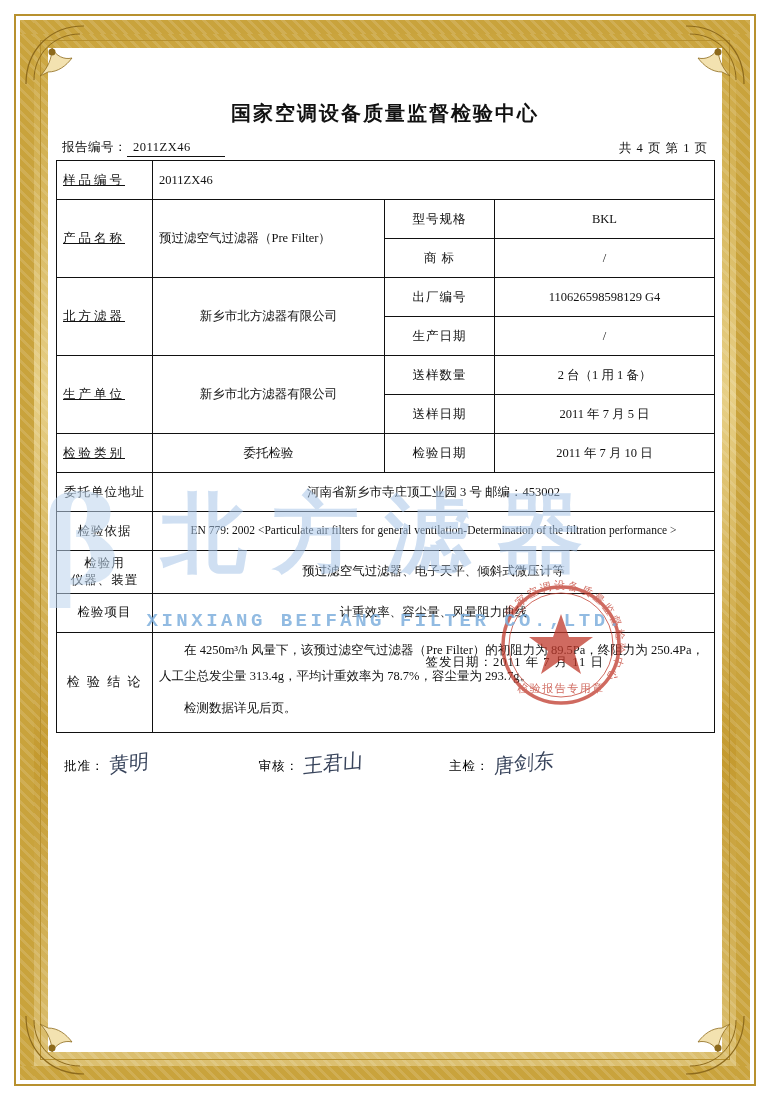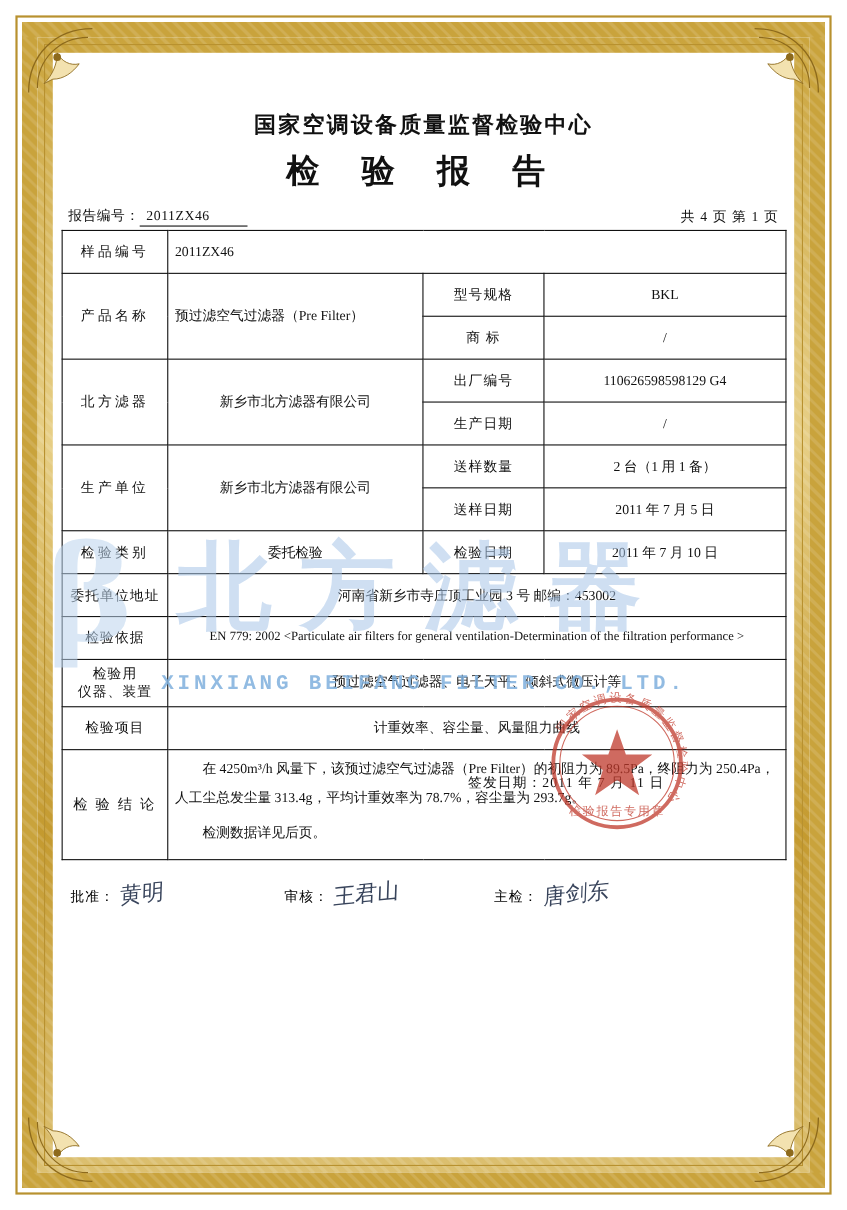--- a/index.html
+++ b/index.html
@@ -97,23 +97,24 @@
     font-size:12.5px;
     color:#111;
   }
   table.main td{
     border:1px solid #111;
     padding:4px 6px;
     vertical-align:middle;
     height:30px;
   }
   .lbl{
-    text-align:center;
+    text-align:left;
     letter-spacing:3px;
     white-space:nowrap;
+    text-decoration:underline;
   }
   .lbl2{
     text-align:center;
     letter-spacing:1px;
     line-height:1.35;
   }
   .val{
     text-align:center;
   }
   .val-left{
@@ -242,21 +243,20 @@
       <path d="M12 58 C12 32 32 12 58 12" stroke="#8d6a1c" stroke-width="1" fill="none"></path>
       <path d="M18 54 C26 46 30 36 30 26 C34 34 42 38 50 36 C44 44 36 50 26 50 Z" fill="#f3e2b0" stroke="#8d6a1c" stroke-width=".8"></path>
       <circle cx="30" cy="30" r="3.5" fill="#8d6a1c"></circle>
     </svg>
   </div>
 </div>
 
 <div class="content">
 
   <div class="org-title">国家空调设备质量监督检验中心</div>
-  <div class="doc-title">检 验 报 告</div>
 
   <div class="meta-row">
     <div class="report-no">
       <span>报告编号：</span><span class="underline">2011ZX46</span>
     </div>
     <div class="page-no">共 4 页 第 1 页</div>
   </div>
 
   <table class="main">
     <colgroup>

